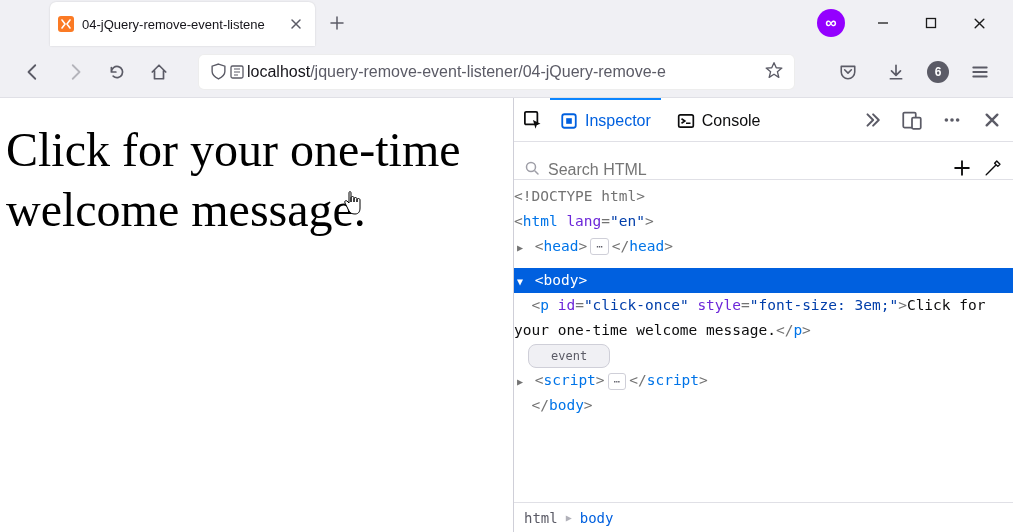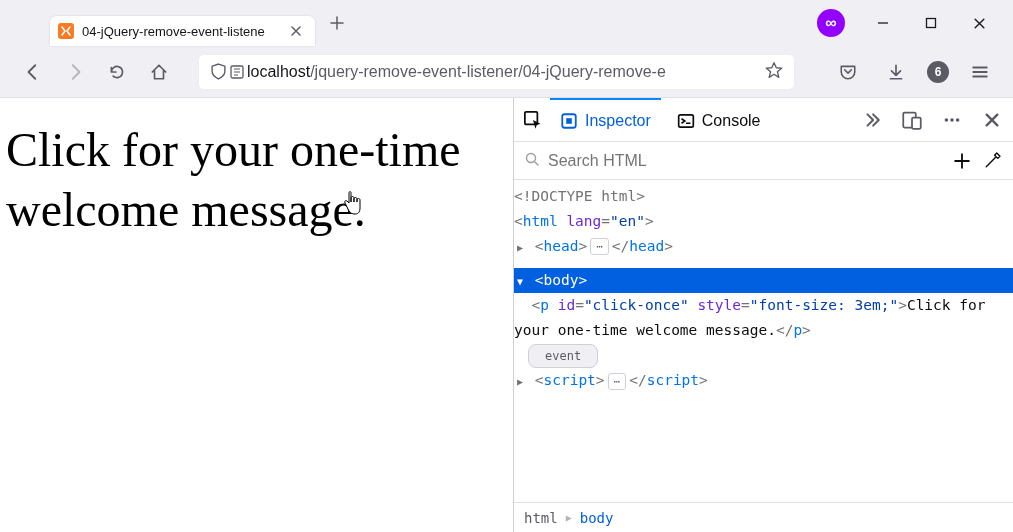--- a/index.html
+++ b/index.html
@@ -1,20 +1,20 @@
 <!DOCTYPE html>
 <html><head>
 <meta charset="utf-8">
 <style>
   * { box-sizing: border-box; margin: 0; padding: 0; }
   body { font-family: "Segoe UI", Arial, sans-serif; font-size: 13px; background: #fff; width: 1013px; height: 532px; overflow: hidden; color: #0c0c0d; }
 
   
   .titlebar { height: 46px; background: #f0f0f4; display: flex; align-items: flex-end; padding: 0 6px; }
-  .tab { display: flex; align-items: center; background: #fff; border-radius: 6px 6px 0 0; height: 30px; padding: 0 10px 0 8px; margin-left: 44px; min-width: 265px; box-shadow: 0 0 2px rgba(0,0,0,0.15); }
+  .tab { display: flex; align-items: center; background: #fff; border-radius: 6px 6px 0 0; height: 44px; padding: 0 10px 0 8px; margin-left: 44px; min-width: 265px; box-shadow: 0 0 2px rgba(0,0,0,0.15); }
   .favicon { width: 16px; height: 16px; margin-right: 8px; display:inline-flex; align-items:center; justify-content:center; }
   .tab-title { color: #15141a; font-size: 13px; white-space: nowrap; overflow: hidden; text-overflow: ellipsis; flex: 1; }
   .tab-close { width: 18px; height: 18px; display: flex; align-items: center; justify-content: center; color: #5b5b66; cursor: pointer; }
   .newtab { width: 32px; height: 32px; display: flex; align-items: center; justify-content: center; color: #5b5b66; margin-left: 6px; cursor: pointer; align-self: center; }
   .titlespacer { flex: 1; }
   .ext-badge { width: 28px; height: 28px; border-radius: 50%; background: #9400ff; display: flex; align-items: center; justify-content: center; margin-right: 28px; align-self: center;}
   .win-controls { display: flex; gap: 28px; align-items: center; align-self: center; margin-right: 18px; color:#1b1b1b; }
   .win-btn { width: 20px; height: 20px; display: flex; align-items: center; justify-content: center; cursor: pointer; }
 
   
@@ -37,36 +37,36 @@
   .cursor-hand { position: relative; left: 336px; top: -50px; font-size: 20px; }
 
   
   .devtools { flex: 1; border-left: 1px solid #cfcfd8; display: flex; flex-direction: column; background: #fff; }
   .dt-tabs { height: 44px; display: flex; align-items: center; padding: 0 10px 0 8px; gap: 6px; border-bottom: 1px solid #e0e0e6; }
   .dt-tab { display: flex; align-items: center; gap: 7px; padding: 0 10px; height: 44px; font-size: 16px; color: #0c0c0d; cursor: pointer; border-top: 2px solid transparent;}
   .dt-tab.active { color: #0060df; border-top: 2px solid #0a84ff; }
   .dt-right { margin-left: auto; display: flex; align-items: center; gap: 18px; color: #5b5b66; }
   .dt-icon { display: inline-flex; align-items: center; justify-content: center; width: 22px; height: 22px; cursor: pointer; }
 
-  .dt-search { height: 38px; display: flex; align-items: center; border-bottom: 1px solid #e0e0e6; padding: 0 10px; gap: 8px; }
+  .dt-search { height: 38px; display: flex; align-items: flex-end; border-bottom: 1px solid #e0e0e6; padding: 0 10px; gap: 8px; }
   .dt-search input { border: none; outline: none; font-size: 16px; flex: 1; color: #737373; background: transparent; }
   .dt-search .add, .dt-search .eyedrop { color: #0c0c0d; cursor: pointer; }
 
   .dt-markup { flex: 1; overflow: auto; font-family: Menlo, Consolas, monospace; font-size: 14.5px; line-height: 1.72; padding: 4px 0; }
   .ml { white-space: pre; }
   .punc { color: #737373; }
   .doctype { color: #737373; }
   .tagname { color: #0074e8; }
   .attrname { color: #6d28d9; }
   .attrval { color: #003eaa; }
   .selected { background: #0060df; color: #fff; display: block; margin-top: 9px; }
   .selected .punc, .selected .tagname, .selected .twisty { color: #fff; }
   .twisty { display: inline-block; width: 12px; text-align: center; color: #737373; font-size: 10px; cursor: pointer; }
   .ellips { display: inline-block; border: 1px solid #cfcfd8; border-radius: 3px; padding: 0 5px; font-size: 11px; color: #5b5b66; background: #fff; line-height: 15px; vertical-align: middle; margin: 0 3px;}
-  .badge-ev { display: inline-block; background: #f0f0f4; border: 1px solid #cfcfd8; border-radius: 8px; padding: 1px 16px; font-size: 12px; color: #5b5b66; margin-left: 14px; cursor: pointer;}
+  .badge-ev { display: inline-block; background: #f0f0f4; border: 1px solid #cfcfd8; border-radius: 8px; padding: 1px 22px; font-size: 12px; color: #5b5b66; margin-left: 14px; cursor: pointer;}
   .text-node { color: #0c0c0d; }
 
   .breadcrumbs { height: 30px; border-top: 1px solid #e0e0e6; display: flex; align-items: center; padding: 0 10px; font-family: Menlo, Consolas, monospace; font-size: 14px; gap: 8px; }
   .crumb { color: #5b5b66; cursor: pointer; }
   .crumb.sel { color: #0060df; }
   .crumb-sep { color: #b1b1b9; font-size: 10px; }
 </style>
 </head>
 <body>
 
@@ -255,20 +255,21 @@
     </div>
 
     <div class="dt-markup">
       <div class="ml p0"><span class="doctype">&lt;!DOCTYPE html&gt;</span></div>
       <div class="ml p0"><span class="punc">&lt;</span><span class="tagname">html</span> <span class="attrname">lang</span><span class="punc">=</span><span class="attrval">"en"</span><span class="punc">&gt;</span></div>
       <div class="ml p1"><span class="twisty">▶</span> <span class="punc">&lt;</span><span class="tagname">head</span><span class="punc">&gt;</span><span class="ellips">⋯</span><span class="punc">&lt;/</span><span class="tagname">head</span><span class="punc">&gt;</span></div>
       <div class="ml p1 selected"><span class="twisty">▼</span> <span class="punc">&lt;</span><span class="tagname">body</span><span class="punc">&gt;</span></div>
       <div class="ml p2" style="white-space:normal;padding-right:6px;">&nbsp;&nbsp;<span class="punc">&lt;</span><span class="tagname">p</span> <span class="attrname">id</span><span class="punc">=</span><span class="attrval">"click-once"</span> <span class="attrname">style</span><span class="punc">=</span><span class="attrval">"font-size: 3em;"</span><span class="punc">&gt;</span><span class="text-node">Click for your one-time welcome message.</span><span class="punc">&lt;/</span><span class="tagname">p</span><span class="punc">&gt;</span></div>
       <div class="ml p3"><span class="badge-ev">event</span></div>
       <div class="ml p2"><span class="twisty">▶</span> <span class="punc">&lt;</span><span class="tagname">script</span><span class="punc">&gt;</span><span class="ellips">⋯</span><span class="punc">&lt;/</span><span class="tagname">script</span><span class="punc">&gt;</span></div>
+      <div class="ml p1">&nbsp;&nbsp;<span class="punc">&lt;/</span><span class="tagname">body</span><span class="punc">&gt;</span></div>
     </div>
 
     <div class="breadcrumbs">
       <span class="crumb">html</span>
       <span class="crumb-sep">▶</span>
       <span class="crumb sel">body</span>
     </div>
   </div>
 </div>
 

